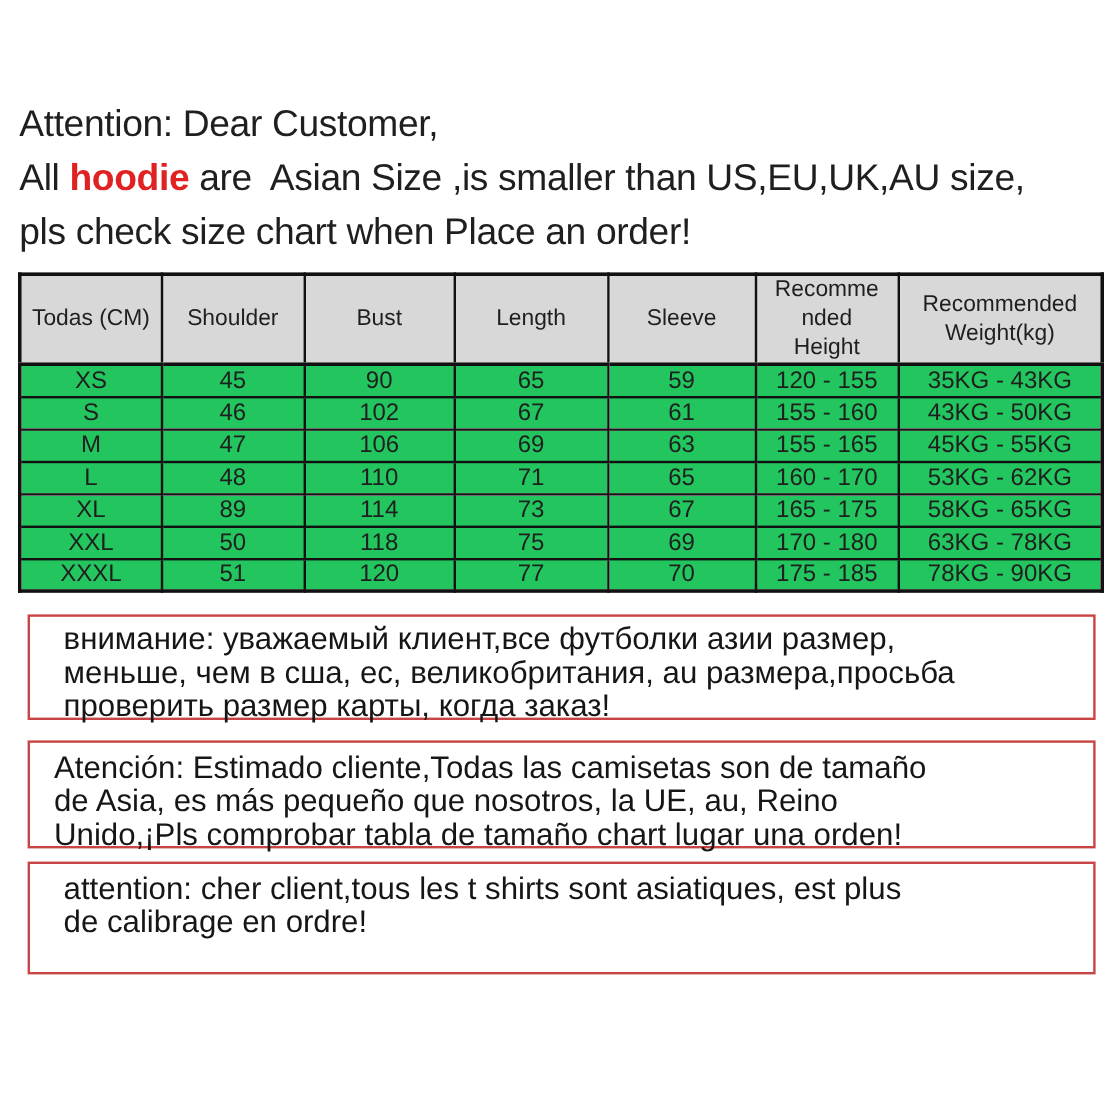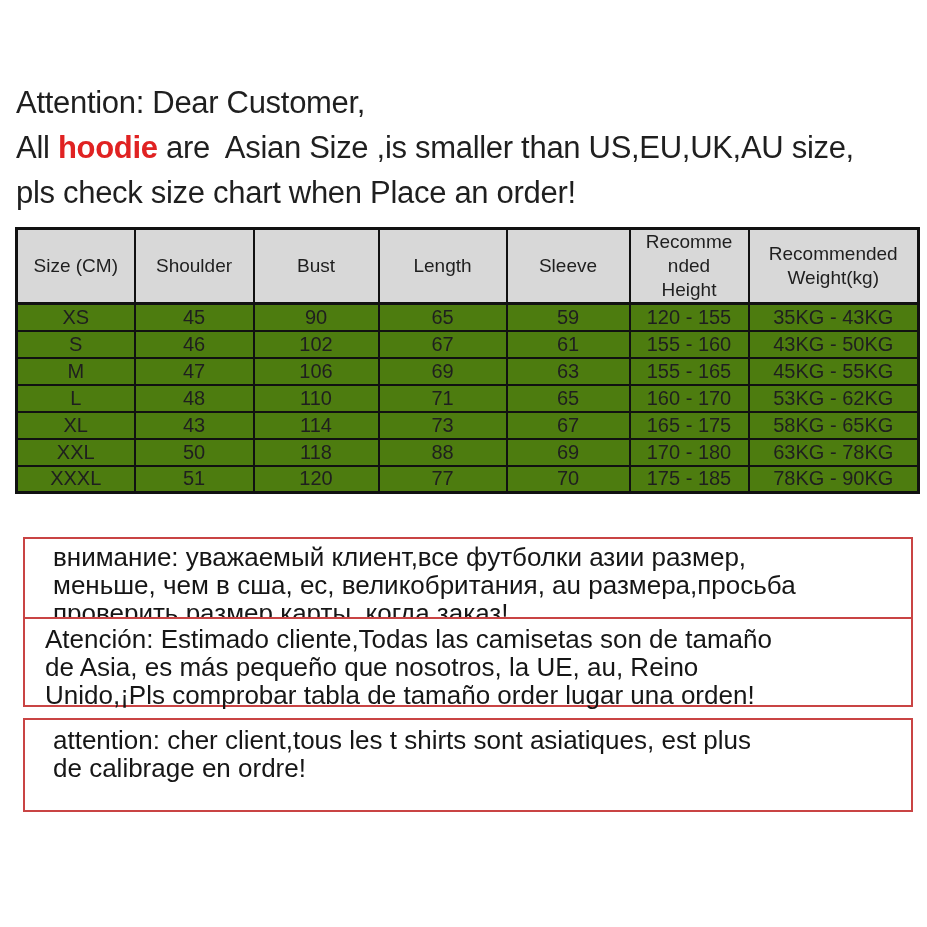--- a/index.html
+++ b/index.html
@@ -41,21 +41,21 @@
     background: #d8d8d8;
     font-weight: normal;
     font-size: 19px;
     height: 57px;
     line-height: 24px;
     border-bottom: 3px solid #111111;
     padding: 0 4px;
   }
   table.size-table th.wrap-hard { overflow-wrap: anywhere; padding: 0 11px; }
   table.size-table td {
-    background: #4d7c0f;
+    background: #22c55e;
     font-size: 20px;
     height: 27px;
     padding: 0 2px;
     white-space: nowrap;
   }
 
   
   .notice {
     position: absolute;
     left: 23px;
@@ -63,21 +63,21 @@
     border: 2px solid #c94444;
     background: #ffffff;
     padding: 4px 10px 0 28px;
   }
   .notice-line {
     font-size: 26px;
     line-height: 28px;
     color: #161616;
     white-space: nowrap;
   }
-  .notice-ru { top: 537px; height: 88px; }
+  .notice-ru { top: 512px; height: 88px; }
   .notice-es { top: 617px; height: 90px; padding-top: 6px; padding-left: 20px; }
   .notice-fr { top: 718px; height: 94px; padding-top: 6px; }
 </style>
 </head>
 <body>
 
 <div class="page">
 
   <div class="heading">
     <div class="h-line">Attention: Dear Customer,</div>
@@ -91,21 +91,21 @@
         <col style="width:118px">
           <col style="width:119px">
           <col style="width:125px">
         <col style="width:128px">
           <col style="width:123px">
           <col style="width:119px">
         <col style="width:170px">
       </colgroup>
       <thead>
         <tr>
-          <th>Size (CM)</th>
+          <th>Todas (CM)</th>
           <th>Shoulder</th>
           <th>Bust</th>
           <th>Length</th>
           <th>Sleeve</th>
           <th class="wrap-hard">Recommended Height</th>
           <th class="wrap-hard">Recommended Weight(kg)</th>
         </tr>
       </thead>
       <tbody>
         <tr>
@@ -139,32 +139,32 @@
           <td>L</td>
           <td>48</td>
           <td>110</td>
           <td>71</td>
           <td>65</td>
           <td>160 - 170</td>
           <td>53KG - 62KG</td>
         </tr>
         <tr>
           <td>XL</td>
-          <td>43</td>
+          <td>89</td>
           <td>114</td>
           <td>73</td>
           <td>67</td>
           <td>165 - 175</td>
           <td>58KG - 65KG</td>
         </tr>
         <tr>
           <td>XXL</td>
           <td>50</td>
           <td>118</td>
-          <td>88</td>
+          <td>75</td>
           <td>69</td>
           <td>170 - 180</td>
           <td>63KG - 78KG</td>
         </tr>
         <tr>
           <td>XXXL</td>
           <td>51</td>
           <td>120</td>
           <td>77</td>
           <td>70</td>
@@ -177,21 +177,21 @@
 
   <div class="notice notice-ru">
     <div class="notice-line">внимание: уважаемый клиент,все футболки азии размер,</div>
     <div class="notice-line">меньше, чем в сша, ес, великобритания, au размера,просьба</div>
     <div class="notice-line">проверить размер карты, когда заказ!</div>
   </div>
 
   <div class="notice notice-es">
     <div class="notice-line">Atención: Estimado cliente,Todas las camisetas son de tamaño</div>
     <div class="notice-line">de Asia, es más pequeño que nosotros, la UE, au, Reino</div>
-    <div class="notice-line">Unido,¡Pls comprobar tabla de tamaño order lugar una orden!</div>
+    <div class="notice-line">Unido,¡Pls comprobar tabla de tamaño chart lugar una orden!</div>
   </div>
 
   <div class="notice notice-fr">
     <div class="notice-line">attention: cher client,tous les t shirts sont asiatiques, est plus</div>
     <div class="notice-line">de calibrage en ordre!</div>
   </div>
 
 </div>
 
 </body></html>

